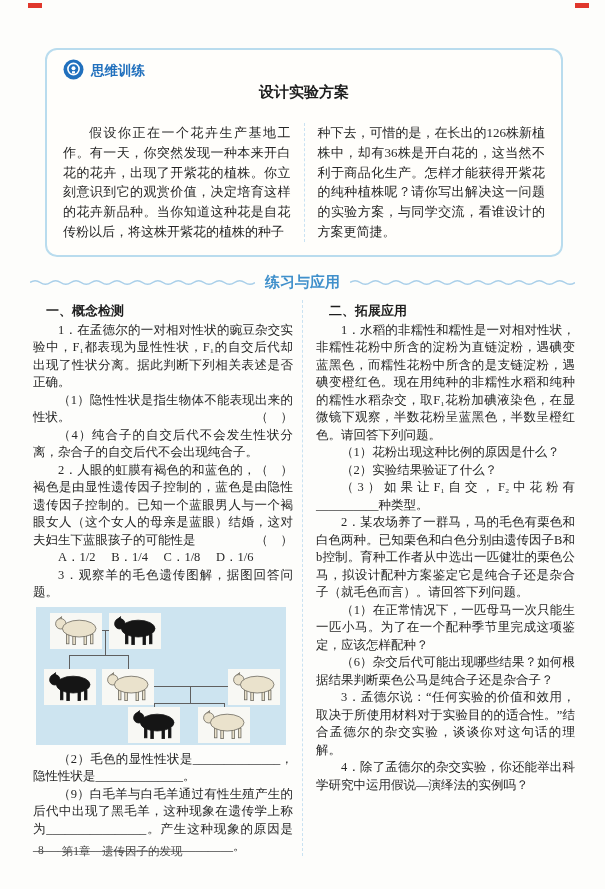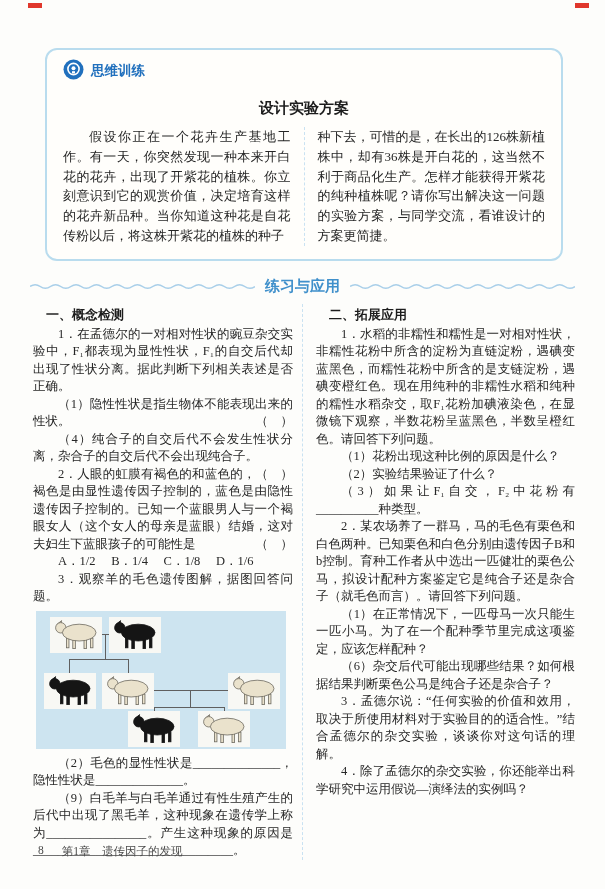--- a/index.html
+++ b/index.html
@@ -25,24 +25,24 @@
     border-radius:12px;
     background:#fffefb;
     padding:9px 16px 13px 16px;
   }
   .badge{display:flex;align-items:flex-end;gap:7px;}
   .badge-label{
     color:#2170bd;font-weight:bold;font-size:13.5px;
     font-family:"Liberation Sans","DejaVu Sans",sans-serif;
   }
   .tbox-title{
-    text-align:center;font-weight:bold;font-size:15px;margin-top:19px;
+    text-align:center;font-weight:bold;font-size:15px;margin-top:3px;
     font-family:"Liberation Sans","DejaVu Sans",sans-serif;color:#1d1d1d;
   }
-  .tbox-cols{display:flex;margin-top:9px;justify-content:center;}
+  .tbox-cols{display:flex;margin-top:21px;justify-content:center;}
   .tbox-col{flex:1;font-size:13px;line-height:1.52;text-align:justify;}
   .tbox-col.first{padding-right:13px;border-right:1px dashed #c9e2f2;}
   .tbox-col.second{padding-left:13px;}
   .tbox-col p{margin:0;}
   .tbox-col.first p{text-indent:2em;}
 
   
   .ph-row{display:flex;align-items:center;margin:16px 30px 0 30px;}
   .ph-row svg{flex:1;height:9px;display:block;}
   .ph-title{

